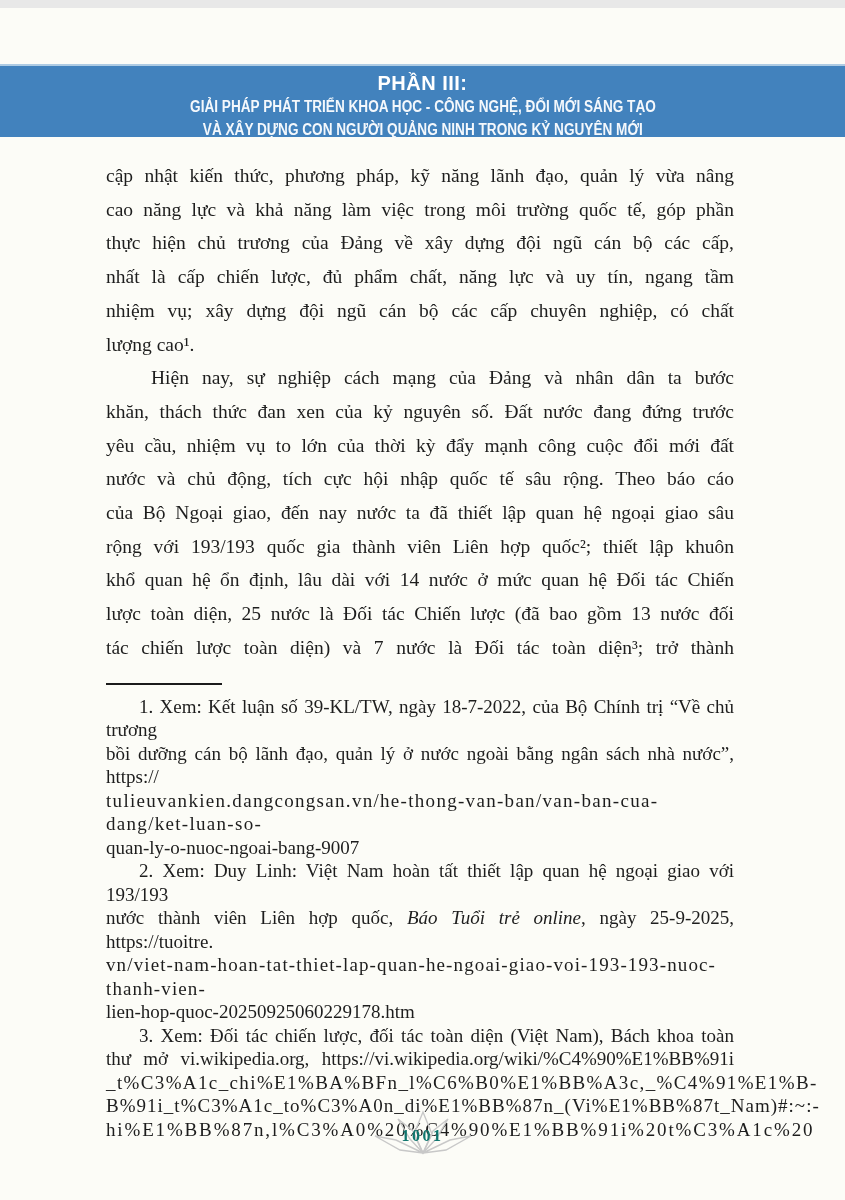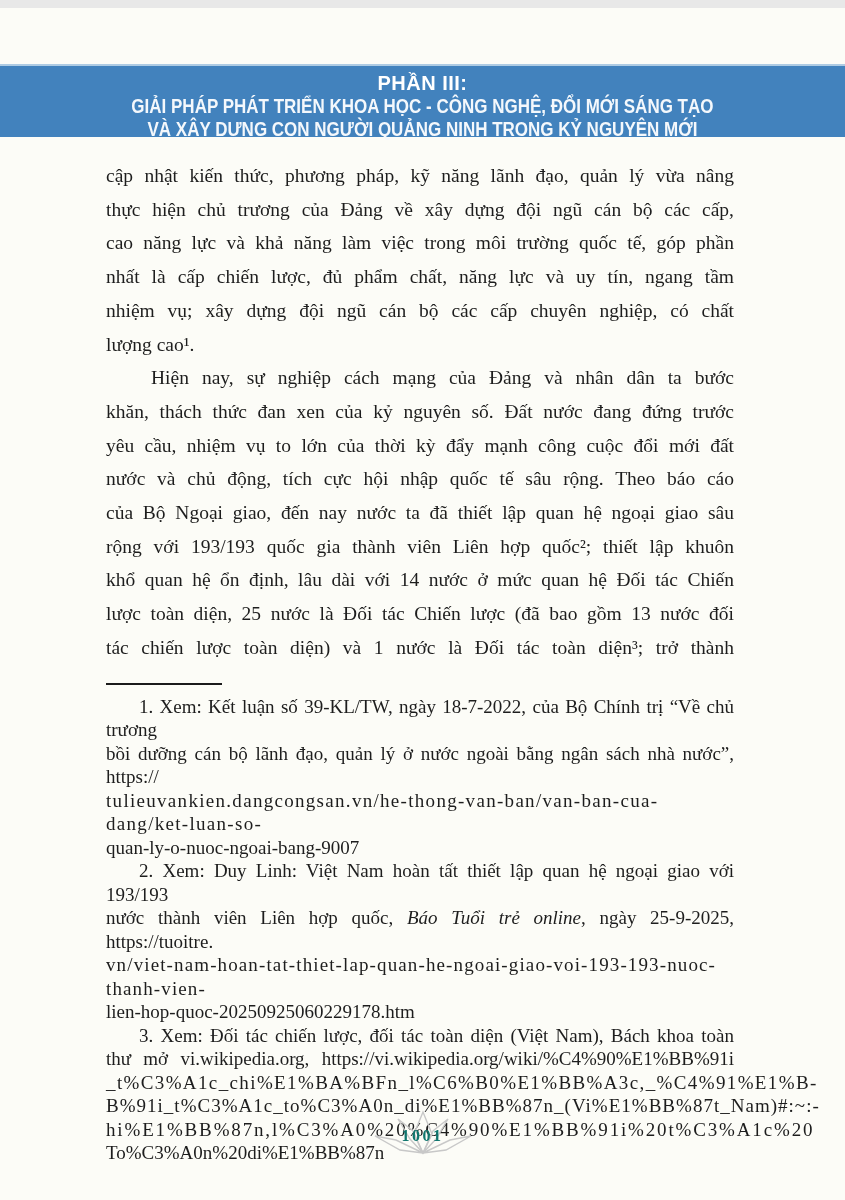--- a/index.html
+++ b/index.html
@@ -25,21 +25,21 @@
     font-family:"Liberation Sans","DejaVu Sans",sans-serif;
   }
   .banner-title{
     padding-top:5px;
     font-size:20px;
     font-weight:bold;
     letter-spacing:.5px;
     line-height:24px;
     color:#ffffff;
   }
-  .banner-sub{line-height:23px;font-size:20px;font-weight:bold;white-space:nowrap;}
+  .banner-sub{line-height:23px;font-size:16px;font-weight:bold;white-space:nowrap;}
   .banner-sub .cond{display:inline-block;transform:scaleX(.85);transform-origin:center;}
   
   .body-text{
     margin:22px 0 0 106px;
     width:628px;
     font-size:19.5px;
     line-height:33.7px;
   }
   .body-text .line{min-height:33.7px;}
   .line.j{text-align:justify;text-align-last:justify;font-family:Liberation Serif, serif;}
@@ -87,36 +87,36 @@
       <span class="cond">GIẢI PHÁP PHÁT TRIỂN KHOA HỌC - CÔNG NGHỆ, ĐỔI MỚI SÁNG TẠO</span>
     </div>
     <div class="banner-sub">
       <span class="cond">VÀ XÂY DỰNG CON NGƯỜI QUẢNG NINH TRONG KỶ NGUYÊN MỚI</span>
     </div>
   </header>
 
   <main class="body-text">
     <div class="para">
         <div class="line j"><span class="line-text"><span>cập nhật kiến thức, phương pháp, kỹ năng lãnh đạo, quản lý vừa nâng</span></span></div>
+        <div class="line j"><span class="line-text"><span>cao năng lực và khả năng làm việc trong môi trường quốc tế, góp phần</span></span></div>
         <div class="line j"><span class="line-text"><span>thực hiện chủ trương của Đảng về xây dựng đội ngũ cán bộ các cấp,</span></span></div>
-        <div class="line j"><span class="line-text"><span>cao năng lực và khả năng làm việc trong môi trường quốc tế, góp phần</span></span></div>
         <div class="line j"><span class="line-text"><span>nhất là cấp chiến lược, đủ phẩm chất, năng lực và uy tín, ngang tầm</span></span></div>
         <div class="line j"><span class="line-text"><span>nhiệm vụ; xây dựng đội ngũ cán bộ các cấp chuyên nghiệp, có chất</span></span></div>
         <div class="line"><span class="line-text"><span>lượng cao¹.</span></span></div>
       </div>
     <div class="para">
         <div class="line ind-body j"><span class="line-text"><span>Hiện nay, sự nghiệp cách mạng của Đảng và nhân dân ta bước</span></span></div>
         <div class="line j"><span class="line-text"><span>khăn, thách thức đan xen của kỷ nguyên số. Đất nước đang đứng trước</span></span></div>
         <div class="line j"><span class="line-text"><span>yêu cầu, nhiệm vụ to lớn của thời kỳ đẩy mạnh công cuộc đổi mới đất</span></span></div>
         <div class="line j"><span class="line-text"><span>nước và chủ động, tích cực hội nhập quốc tế sâu rộng. Theo báo cáo</span></span></div>
         <div class="line j"><span class="line-text"><span>của Bộ Ngoại giao, đến nay nước ta đã thiết lập quan hệ ngoại giao sâu</span></span></div>
         <div class="line j"><span class="line-text"><span>rộng với 193/193 quốc gia thành viên Liên hợp quốc²; thiết lập khuôn</span></span></div>
         <div class="line j"><span class="line-text"><span>khổ quan hệ ổn định, lâu dài với 14 nước ở mức quan hệ Đối tác Chiến</span></span></div>
         <div class="line j"><span class="line-text"><span>lược toàn diện, 25 nước là Đối tác Chiến lược (đã bao gồm 13 nước đối</span></span></div>
-        <div class="line j"><span class="line-text"><span>tác chiến lược toàn diện) và 1 nước là Đối tác toàn diện³; trở thành</span></span></div>
+        <div class="line j"><span class="line-text"><span>tác chiến lược toàn diện) và 7 nước là Đối tác toàn diện³; trở thành</span></span></div>
       </div>
   </main>
 
   <div class="fn-sep"></div>
 
   <section class="footnotes">
     <div class="footnote">
         <div class="line ind-fn j"><span class="line-text"><span>1. Xem: Kết luận số 39-KL/TW, ngày 18-7-2022, của Bộ Chính trị “Về chủ trương</span></span></div>
         <div class="line j"><span class="line-text"><span>bồi dưỡng cán bộ lãnh đạo, quản lý ở nước ngoài bằng ngân sách nhà nước”, https://</span></span></div>
         <div class="line spread"><span class="line-text" style="letter-spacing: 1.29917px;"><span>tulieuvankien.dangcongsan.vn/he-thong-van-ban/van-ban-cua-dang/ket-luan-so-</span></span></div>
@@ -127,21 +127,20 @@
         <div class="line j"><span class="line-text"><span>nước thành viên Liên hợp quốc, </span><span class="it">Báo Tuổi trẻ online</span><span>, ngày 25-9-2025, https://tuoitre.</span></span></div>
         <div class="line spread"><span class="line-text" style="letter-spacing: 1.11999px;"><span>vn/viet-nam-hoan-tat-thiet-lap-quan-he-ngoai-giao-voi-193-193-nuoc-thanh-vien-</span></span></div>
         <div class="line"><span class="line-text"><span>lien-hop-quoc-20250925060229178.htm</span></span></div>
       </div>
     <div class="footnote">
         <div class="line ind-fn j"><span class="line-text"><span>3. Xem: Đối tác chiến lược, đối tác toàn diện (Việt Nam), Bách khoa toàn</span></span></div>
         <div class="line j"><span class="line-text"><span>thư mở vi.wikipedia.org, https://vi.wikipedia.org/wiki/%C4%90%E1%BB%91i</span></span></div>
         <div class="line spread"><span class="line-text" style="letter-spacing: 1.37756px;"><span>_t%C3%A1c_chi%E1%BA%BFn_l%C6%B0%E1%BB%A3c,_%C4%91%E1%B-</span></span></div>
         <div class="line spread"><span class="line-text" style="letter-spacing: 1.01434px;"><span>B%91i_t%C3%A1c_to%C3%A0n_di%E1%BB%87n_(Vi%E1%BB%87t_Nam)#:~:-</span></span></div>
         <div class="line spread"><span class="line-text" style="letter-spacing: 1.84463px;"><span>hi%E1%BB%87n,l%C3%A0%20%C4%90%E1%BB%91i%20t%C3%A1c%20</span></span></div>
-        <div class="line"><span class="line-text"><span>To%C3%A0n%20di%E1%BB%87n</span></span></div>
       </div>
   </section>
 
   <footer class="page-footer">
     <div class="lotus-wrap">
       <svg width="120" height="46" viewBox="0 0 120 46" fill="none">
         <g stroke="#c8c8c8" stroke-width="1.4" fill="none" stroke-linejoin="miter">
           <polygon points="60,2 51,24 60,43 69,24"></polygon>
           <polygon points="35,9 47,29 60,43 50,21"></polygon>
           <polygon points="85,9 73,29 60,43 70,21"></polygon>

